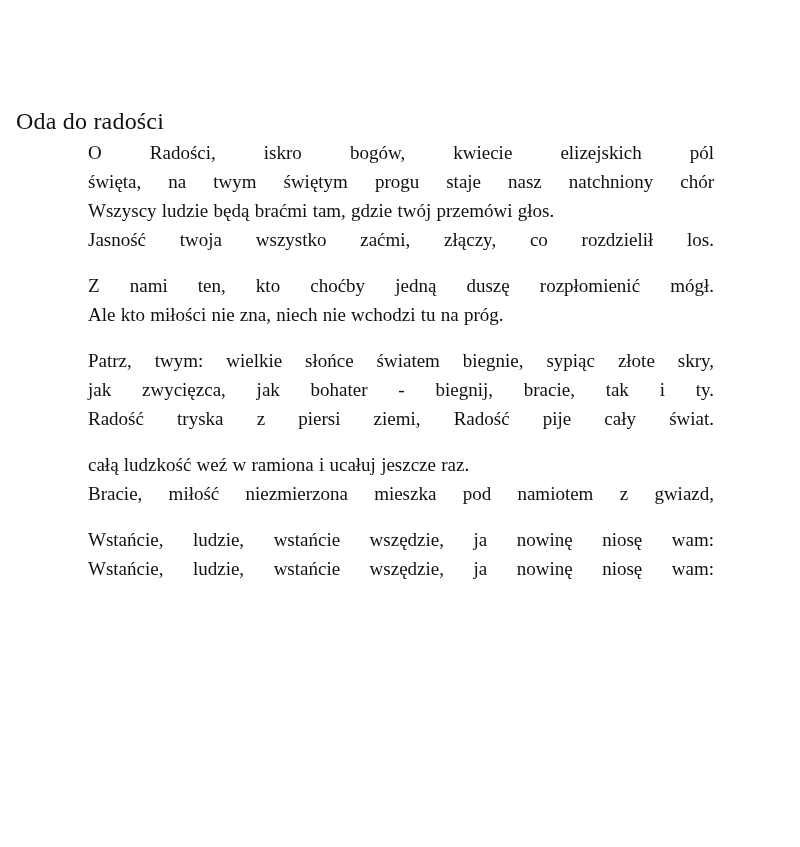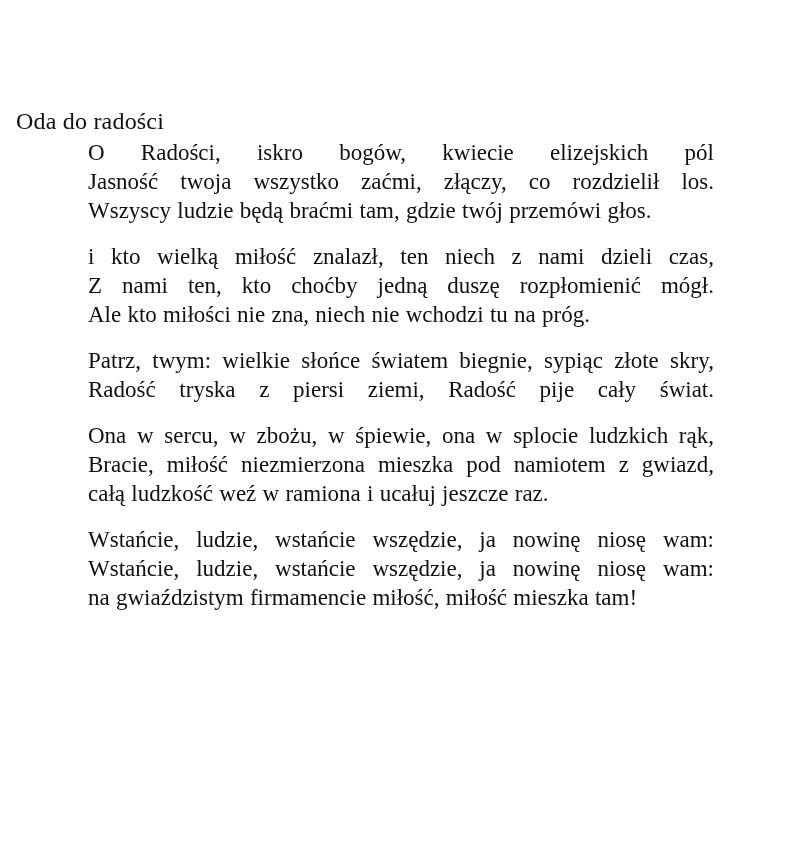--- a/index.html
+++ b/index.html
@@ -31,54 +31,53 @@
   .poem-body {
     position: absolute;
     top: 138px;
     left: 88px;
     width: 626px;
   }
   .stanza {
     margin: 0 0 17px 0;
   }
   .line {
-    font-size: 23px;
+    font-size: 19px;
     line-height: 29px;
     text-align: justify;
     text-align-last: justify;
     word-spacing: 0.5px;
   }
   .line.last {
     text-align-last: left;
   }
 </style>
 </head>
 <body>
 
 <div class="page">
   <h1 class="title">Oda do radości</h1>
   <div class="poem-body" id="poem-body">
       <div class="stanza">
         <div class="line">O Radości, iskro bogów, kwiecie elizejskich pól</div>
+        <div class="line">święta, na twym świętym progu staje nasz natchniony chór</div>
+        <div class="line last">Wszyscy ludzie będą braćmi tam, gdzie twój przemówi głos.</div>
         <div class="line">Jasność twoja wszystko zaćmi, złączy, co rozdzielił los.</div>
-        <div class="line last">Wszyscy ludzie będą braćmi tam, gdzie twój przemówi głos.</div>
       </div>
       <div class="stanza">
-        <div class="line">i kto wielką miłość znalazł, ten niech z nami dzieli czas,</div>
         <div class="line">Z nami ten, kto choćby jedną duszę rozpłomienić mógł.</div>
         <div class="line last">Ale kto miłości nie zna, niech nie wchodzi tu na próg.</div>
       </div>
       <div class="stanza">
         <div class="line">Patrz, twym: wielkie słońce światem biegnie, sypiąc złote skry,</div>
+        <div class="line">jak zwycięzca, jak bohater - biegnij, bracie, tak i ty.</div>
         <div class="line">Radość tryska z piersi ziemi, Radość pije cały świat.</div>
       </div>
       <div class="stanza">
-        <div class="line">Ona w sercu, w zbożu, w śpiewie, ona w splocie ludzkich rąk,</div>
+        <div class="line last">całą ludzkość weź w ramiona i ucałuj jeszcze raz.</div>
         <div class="line">Bracie, miłość niezmierzona mieszka pod namiotem z gwiazd,</div>
-        <div class="line last">całą ludzkość weź w ramiona i ucałuj jeszcze raz.</div>
       </div>
       <div class="stanza">
         <div class="line">Wstańcie, ludzie, wstańcie wszędzie, ja nowinę niosę wam:</div>
         <div class="line">Wstańcie, ludzie, wstańcie wszędzie, ja nowinę niosę wam:</div>
-        <div class="line last">na gwiaździstym firmamencie miłość, miłość mieszka tam!</div>
       </div>
     </div>
 </div>
 
 </body></html>

